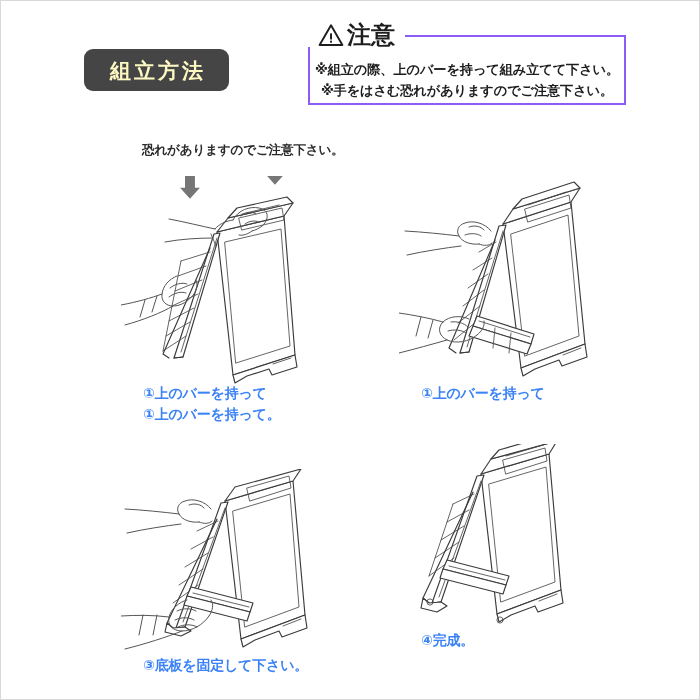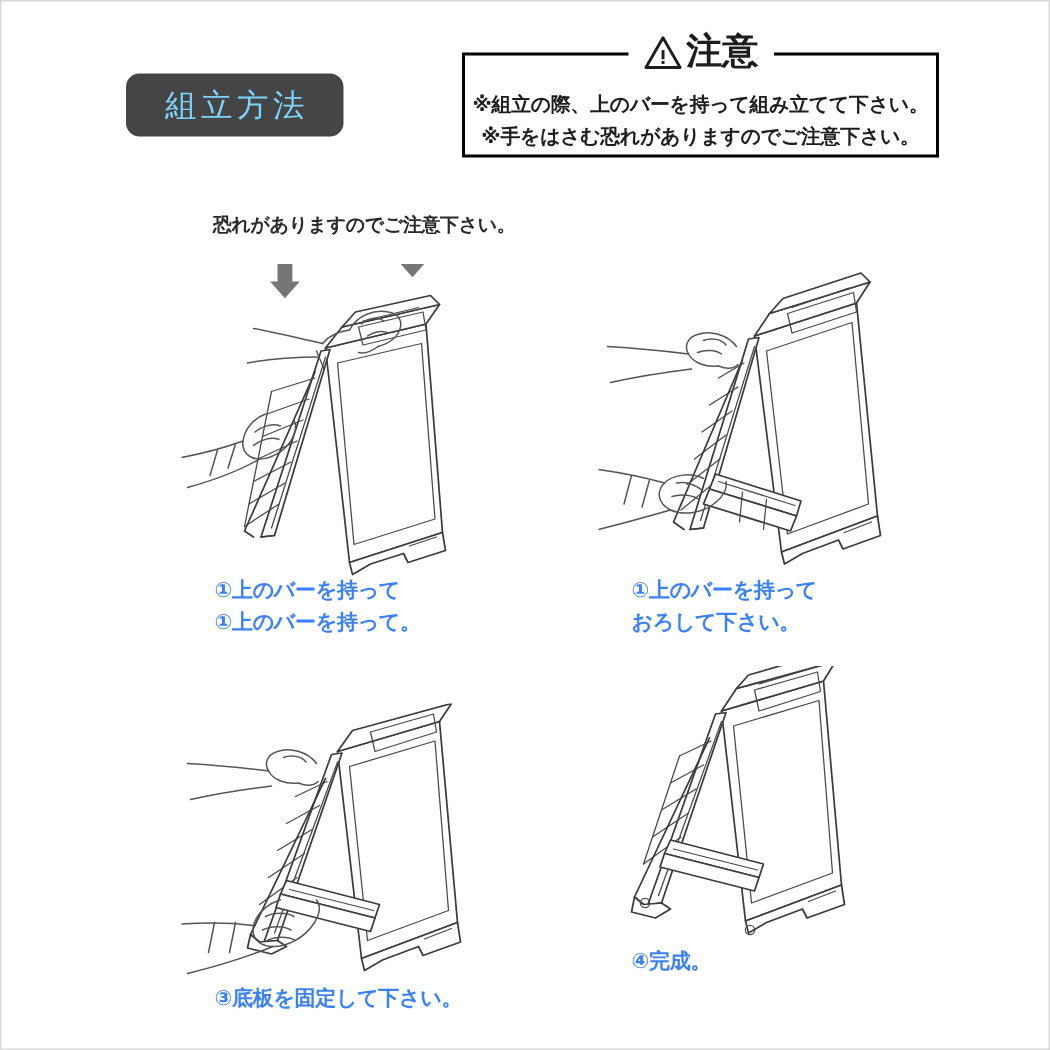--- a/index.html
+++ b/index.html
@@ -37,48 +37,48 @@
     top: 48px;
     width: 145px;
     height: 42px;
     background: #454545;
     border-radius: 9px;
     display: flex;
     align-items: center;
     justify-content: center;
   }
   #title-badge .badge-text {
-    color: #7dd3fc;
+    color: #fef9c3;
     font-size: 21px;
-    font-weight: normal;
+    font-weight: bold;
     letter-spacing: 3px;
     line-height: 1;
     text-indent: 3px;
   }
 
   
   #caution-box {
     position: absolute;
     left: 307px;
     top: 34px;
     width: 318px;
     height: 70px;
-    border: 2px solid #000000;
+    border: 2px solid #8b5cf6;
     background: #ffffff;
     box-sizing: border-box;
   }
   #caution-head {
     position: absolute;
     left: 307px;
     top: 19px;
     width: 318px;
     height: 30px;
     display: flex;
     align-items: center;
-    justify-content: center;
+    justify-content: flex-start;
     pointer-events: none;
   }
   #caution-head .head-inner {
     background: #ffffff;
     padding: 0 10px;
     display: flex;
     align-items: center;
     gap: 3px;
     line-height: 1;
   }
@@ -314,21 +314,20 @@
         <path class="ln-h" d="M52 146 C58 145 65 147 69 151"></path>
         <path class="ln-h" d="M49 155 C55 153 63 154 67 157"></path>
         <path class="ln-h" d="M44 146 C30 142 14 139 0 137"></path>
         <path class="ln-h" d="M48 164 C34 168 16 173 0 177"></path>
         <path class="ln-h" d="M34 144 L29 162"></path>
         <path class="ln-h" d="M22 141 L17 160"></path>
       </svg>
     </div>
     <div class="step-caption">
       <div class="capline">①上のバーを持って</div>
-      <div class="capline">おろして下さい。</div>
     </div>
   </div>
 
   <div class="step" id="step3">
     <div class="step-art">
       <svg width="230" height="185" viewBox="0 0 230 185" aria-hidden="true">
 
         <path class="ln fillwhite" d="M104 32 L172 12 L184 146 L120 170 Z"></path>
         <path class="ln-t" d="M112 42 L169 25 L178 138 L124 158 Z"></path>
         <path class="ln fillwhite" d="M120 170 L184 146 L186 159 L161 168 L158 162 L134 171 L122 178 Z"></path>

